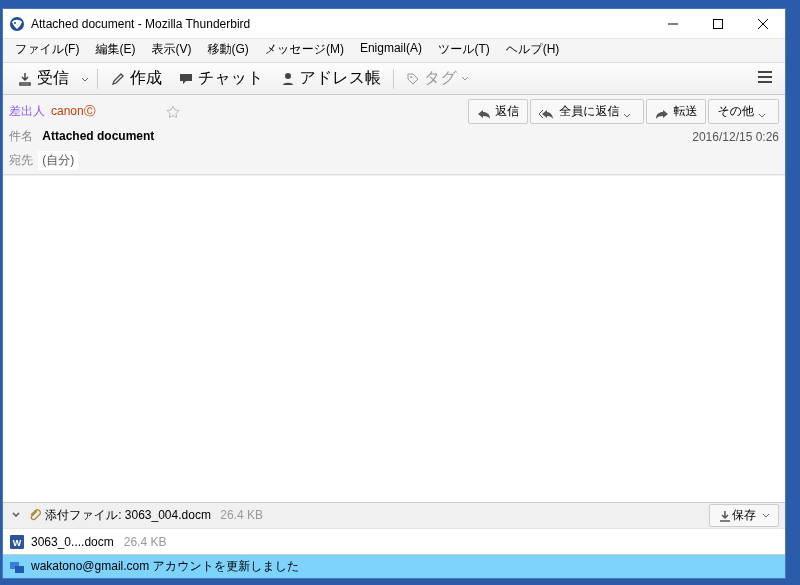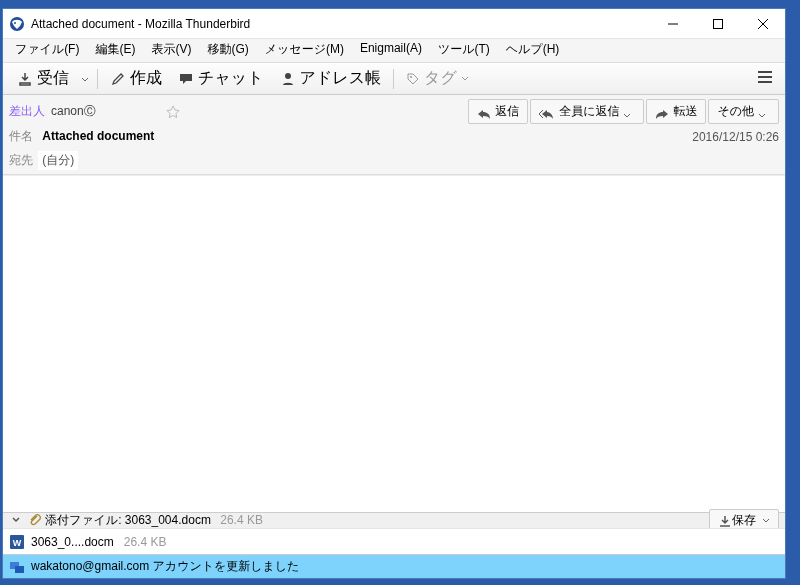--- a/index.html
+++ b/index.html
@@ -21,38 +21,38 @@
 .toolbar .tbtn svg { margin-right: 4px; }
 .toolbar .sep { width: 1px; height: 20px; background: #ccc; margin: 0 4px; }
 .toolbar .drop { padding: 3px 4px; cursor: pointer; }
 .toolbar .spacer { flex: 1; }
 .hamburger { padding: 4px 6px; cursor: pointer; }
 
 .header { background: #f5f5f5; border-bottom: 1px solid #ddd; padding: 4px 6px 0; display: flex; flex-direction: column; font-size: 12px; position: relative; }
 .header-row1 { display: flex; align-items: center; justify-content: space-between; padding-bottom: 4px; }
 .sender-block { display: flex; align-items: center; }
 .sender-label { color: #8b5cf6; margin-right: 6px; }
-.sender { color: #404040; }
+.sender { color: #c2410c; }
 .headerbtns { display: flex; gap: 2px; }
 .hbtn { display: flex; align-items: flex-end; background: #f8f8f8; border: 1px solid #ccc; padding: 3px 8px; font-size: 12px; cursor: pointer; border-radius: 2px; }
 .hbtn svg { margin-right: 4px; }
 .hbtn .dd { margin-left: 4px; }
 
 .header-row2 { display: flex; align-items: center; justify-content: space-between; padding-bottom: 4px; }
 .subj-label { color: #888; margin-right: 6px; }
 .subj { font-weight: bold; }
 .date { color: #555; }
 
 .header-row3 { padding: 2px 0 4px; }
 .to-label { color: #888; margin-right: 2px; }
 .to-block { display: inline-block; background: #fff; padding: 1px 4px; color: #555; }
 
 .msgbody { flex: 1; background: #fff; border-top: 1px solid #eee; }
 
-.attachbar { height: 16px; background: #f0f0f0; border-top: 1px solid #ccc; display: flex; align-items: center; padding: 0 6px; font-size: 12px; }
+.attachbar { height: 26px; background: #f0f0f0; border-top: 1px solid #ccc; display: flex; align-items: center; padding: 0 6px; font-size: 12px; }
 .attachbar .chev { cursor: pointer; padding: 2px; }
 .attachbar .paperclip { margin: 0 4px; }
 .attachbar .atext { flex: 1; }
 .attachbar .fname { font-weight: normal; }
 .attachbar .fsize { color: #999; margin-left: 6px; }
 .savebtn { display: flex; align-items: center; background: #f8f8f8; border: 1px solid #ccc; padding: 2px 8px; font-size: 12px; cursor: pointer; border-radius: 2px; }
 
 .attachrow { height: 26px; background: #fff; border-top: 1px solid #e5e5e5; display: flex; align-items: center; padding: 0 6px; font-size: 12px; }
 .docicon { width: 16px; height: 16px; margin-right: 6px; cursor: pointer; }
 .fname2 { color: #000; cursor: pointer; }

